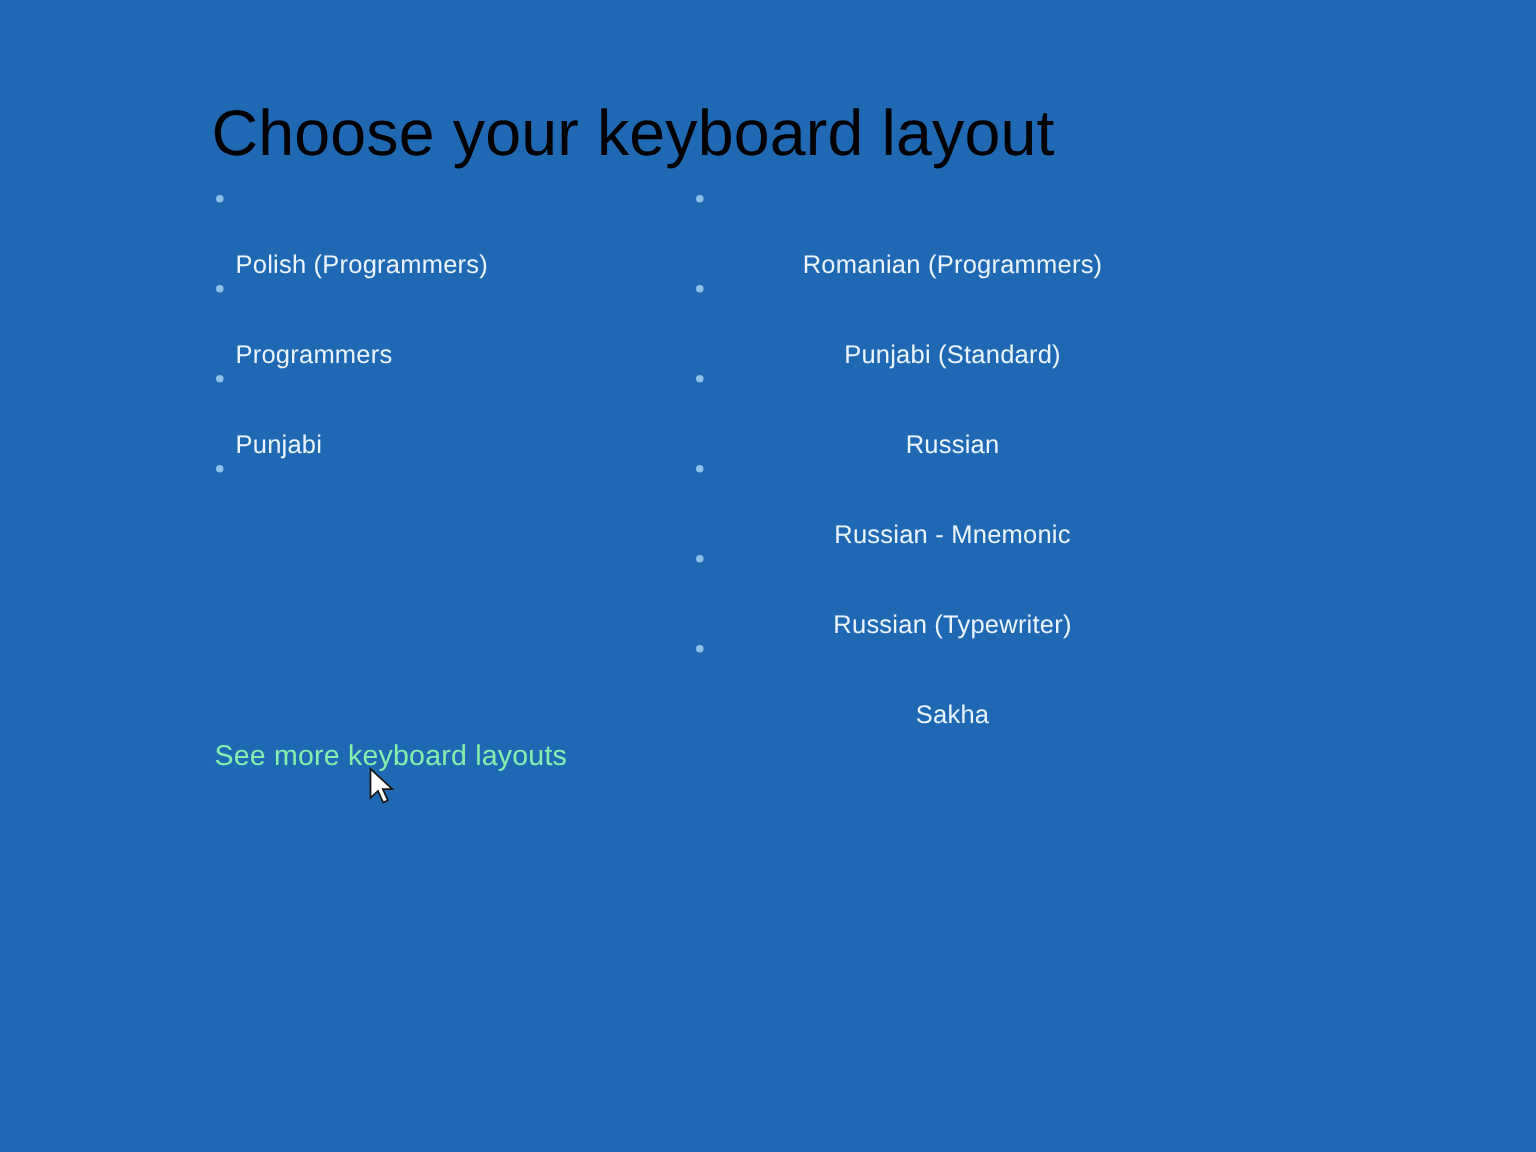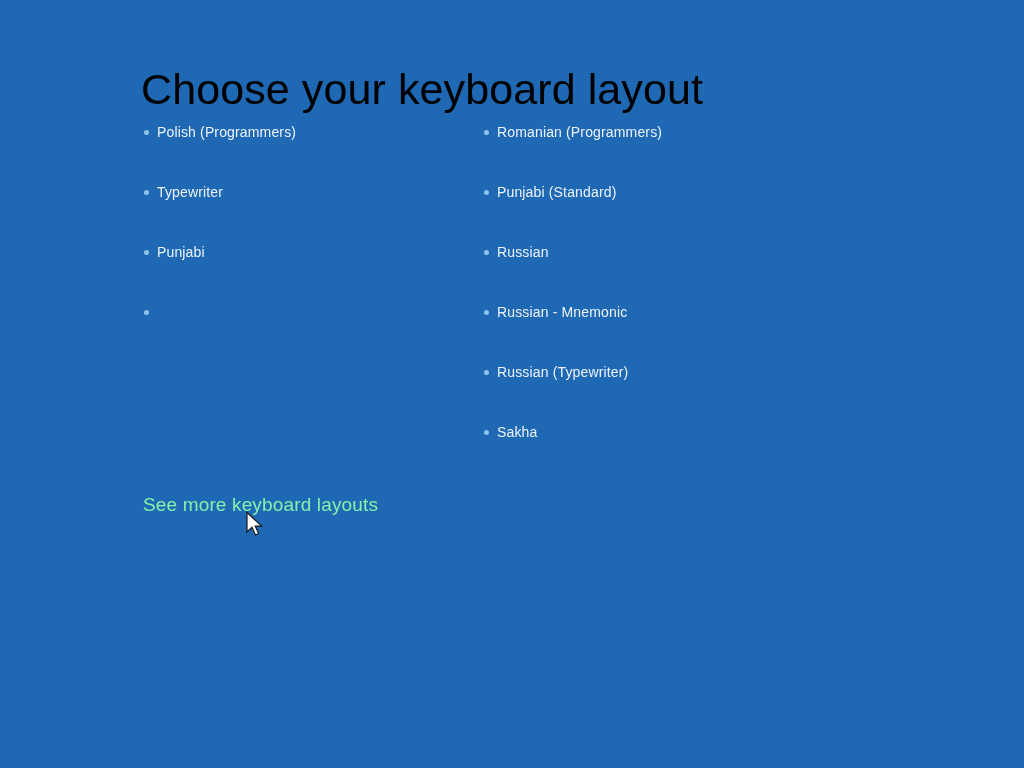--- a/index.html
+++ b/index.html
@@ -40,46 +40,47 @@
     position: absolute;
     left: 0;
     top: 121px;
     width: 1024px;
   }
   .layout-column {
     position: absolute;
     top: 0;
   }
   #layout-column-left  { left: 143px; width: 300px; }
-  #layout-column-right { left: 483px; width: 330px; }
+  #layout-column-right { left: 463px; width: 330px; text-align: center; }
 
   .layout-item {
     position: relative;
     height: 60px;
     padding-left: 14px;
     box-sizing: border-box;
     cursor: default;
   }
   .layout-item .bullet {
     position: absolute;
     left: 1px;
     top: 9px;
     width: 5px;
     height: 5px;
     border-radius: 50%;
     background: #8fc2ea;
   }
   .layout-item .label {
     display: inline-block;
-    font-size: 14px;
+    font-size: 17px;
     font-weight: 300;
     color: #edf3fa;
     line-height: 22px;
     white-space: nowrap;
     letter-spacing: 0.15px;
+    margin-top: 45px;
   }
 
   
   #see-more-link {
     position: absolute;
     left: 143px;
     top: 494px;
     font-size: 19px;
     font-weight: 300;
     letter-spacing: 0.15px;
@@ -109,21 +110,21 @@
   <div id="layout-list">
 
     <div class="layout-column" id="layout-column-left">
 
       <div class="layout-item">
         <span class="bullet"></span>
         <span class="label">Polish (Programmers)</span>
       </div>
       <div class="layout-item">
         <span class="bullet"></span>
-        <span class="label">Typewriter</span>
+        <span class="label">Programmers</span>
       </div>
       <div class="layout-item">
         <span class="bullet"></span>
         <span class="label">Punjabi</span>
       </div>
       <div class="layout-item">
         <span class="bullet"></span>
       </div>
 
     </div>

